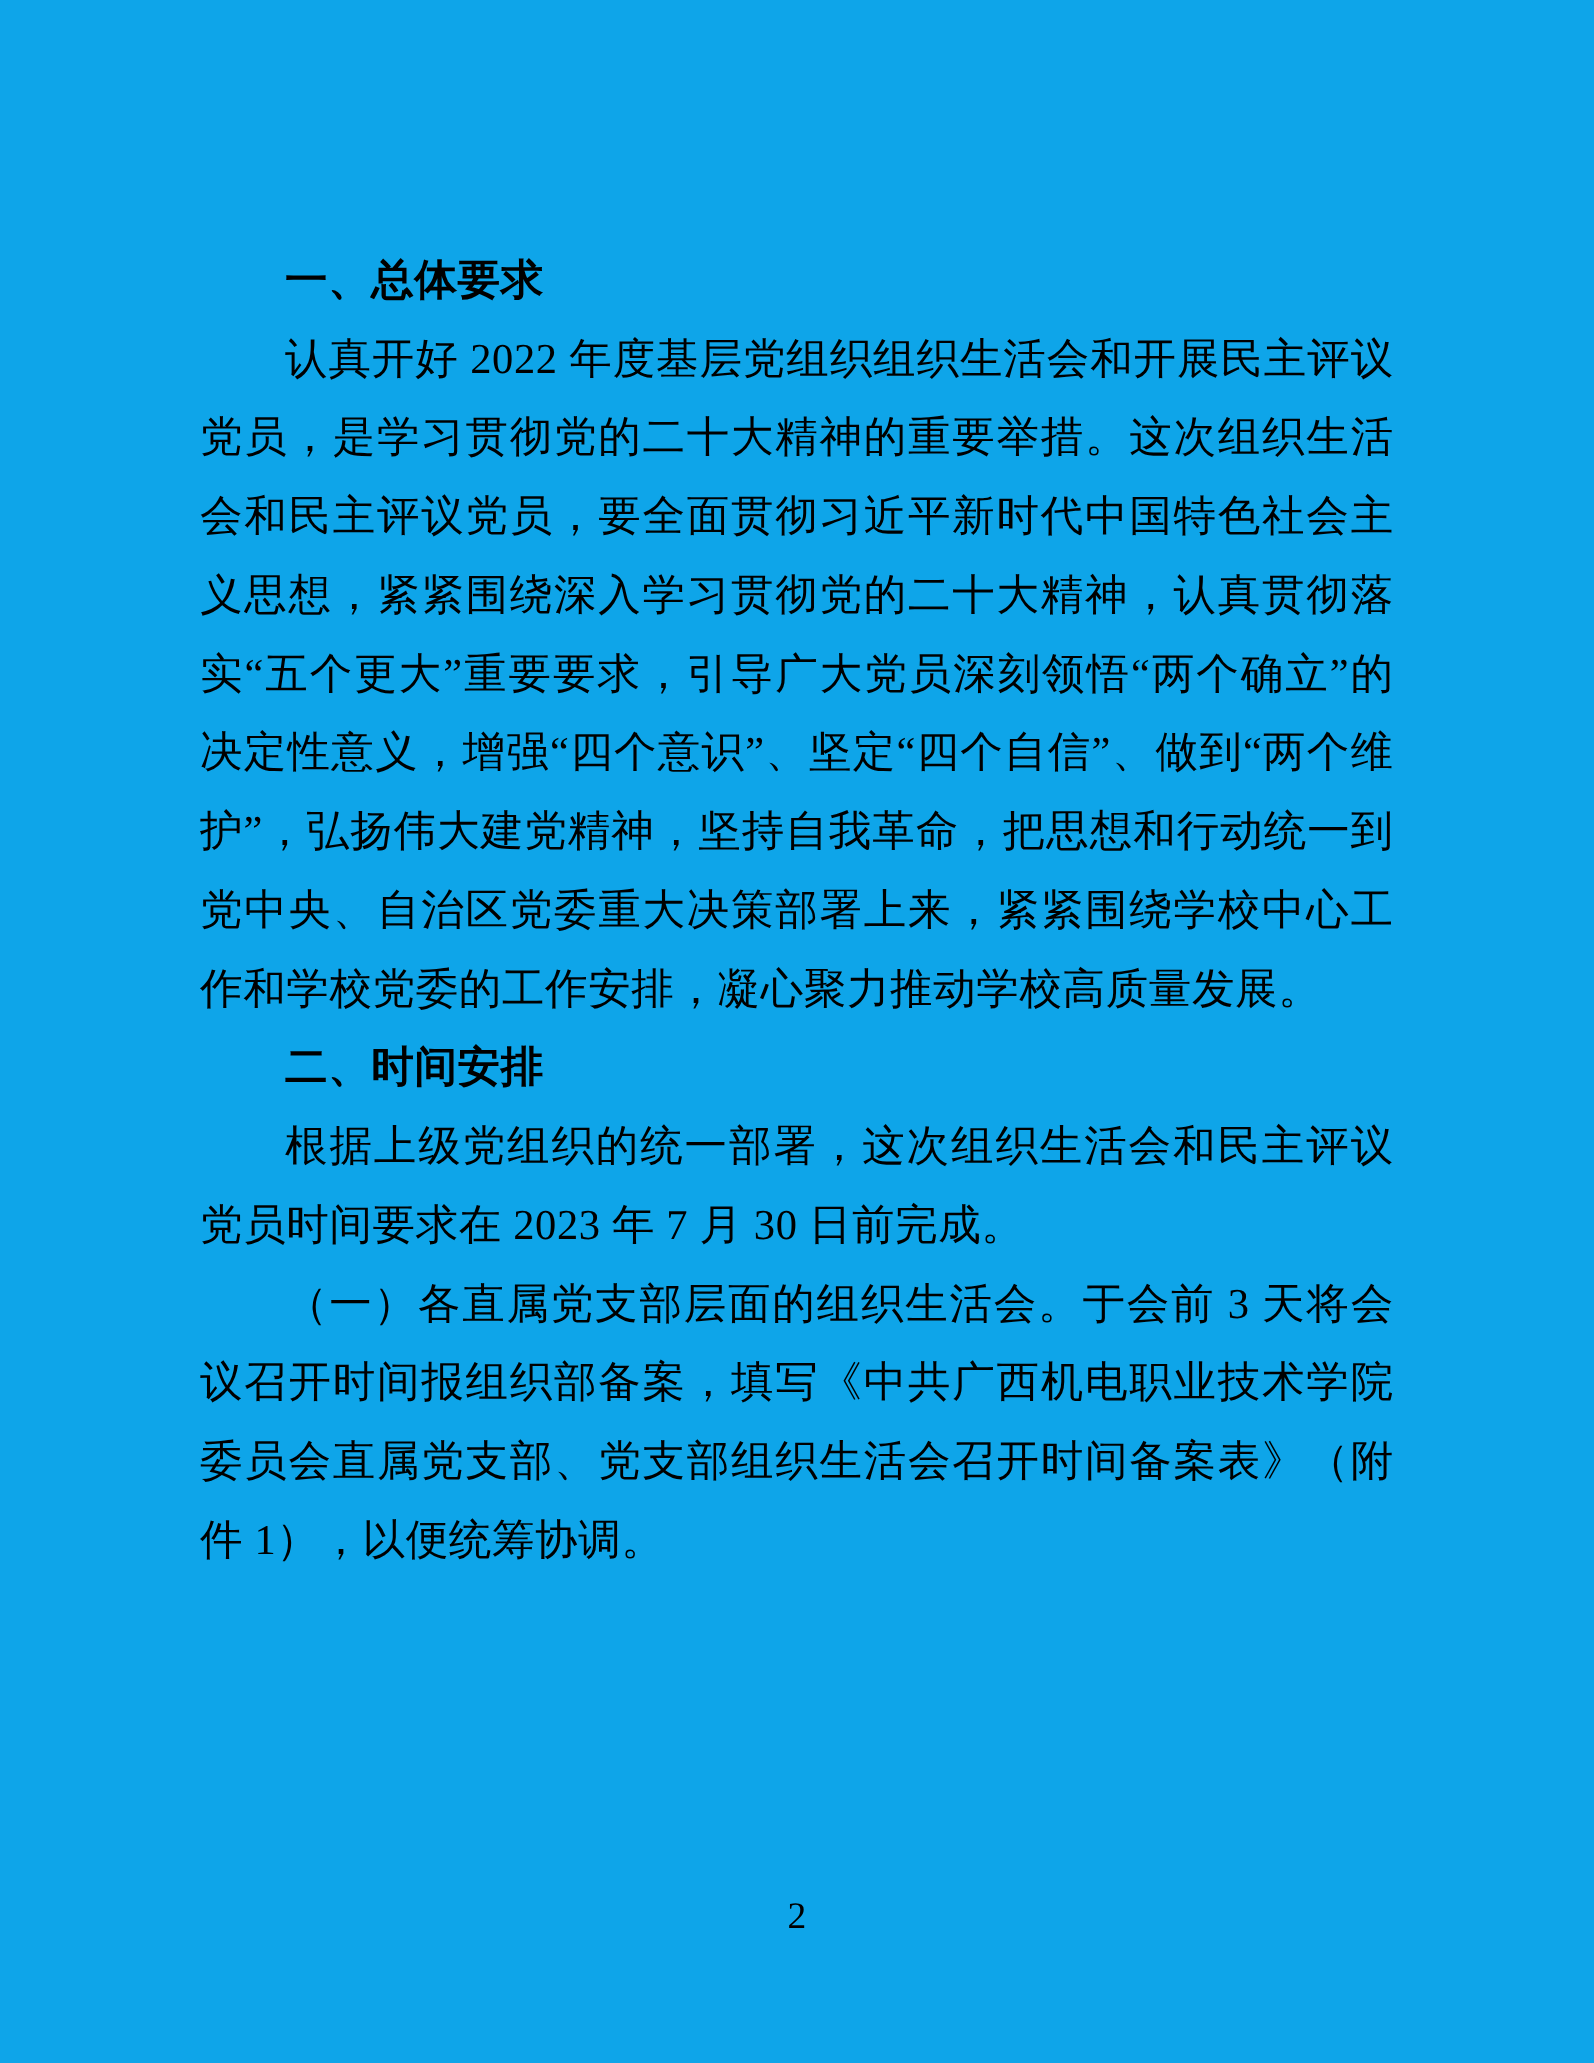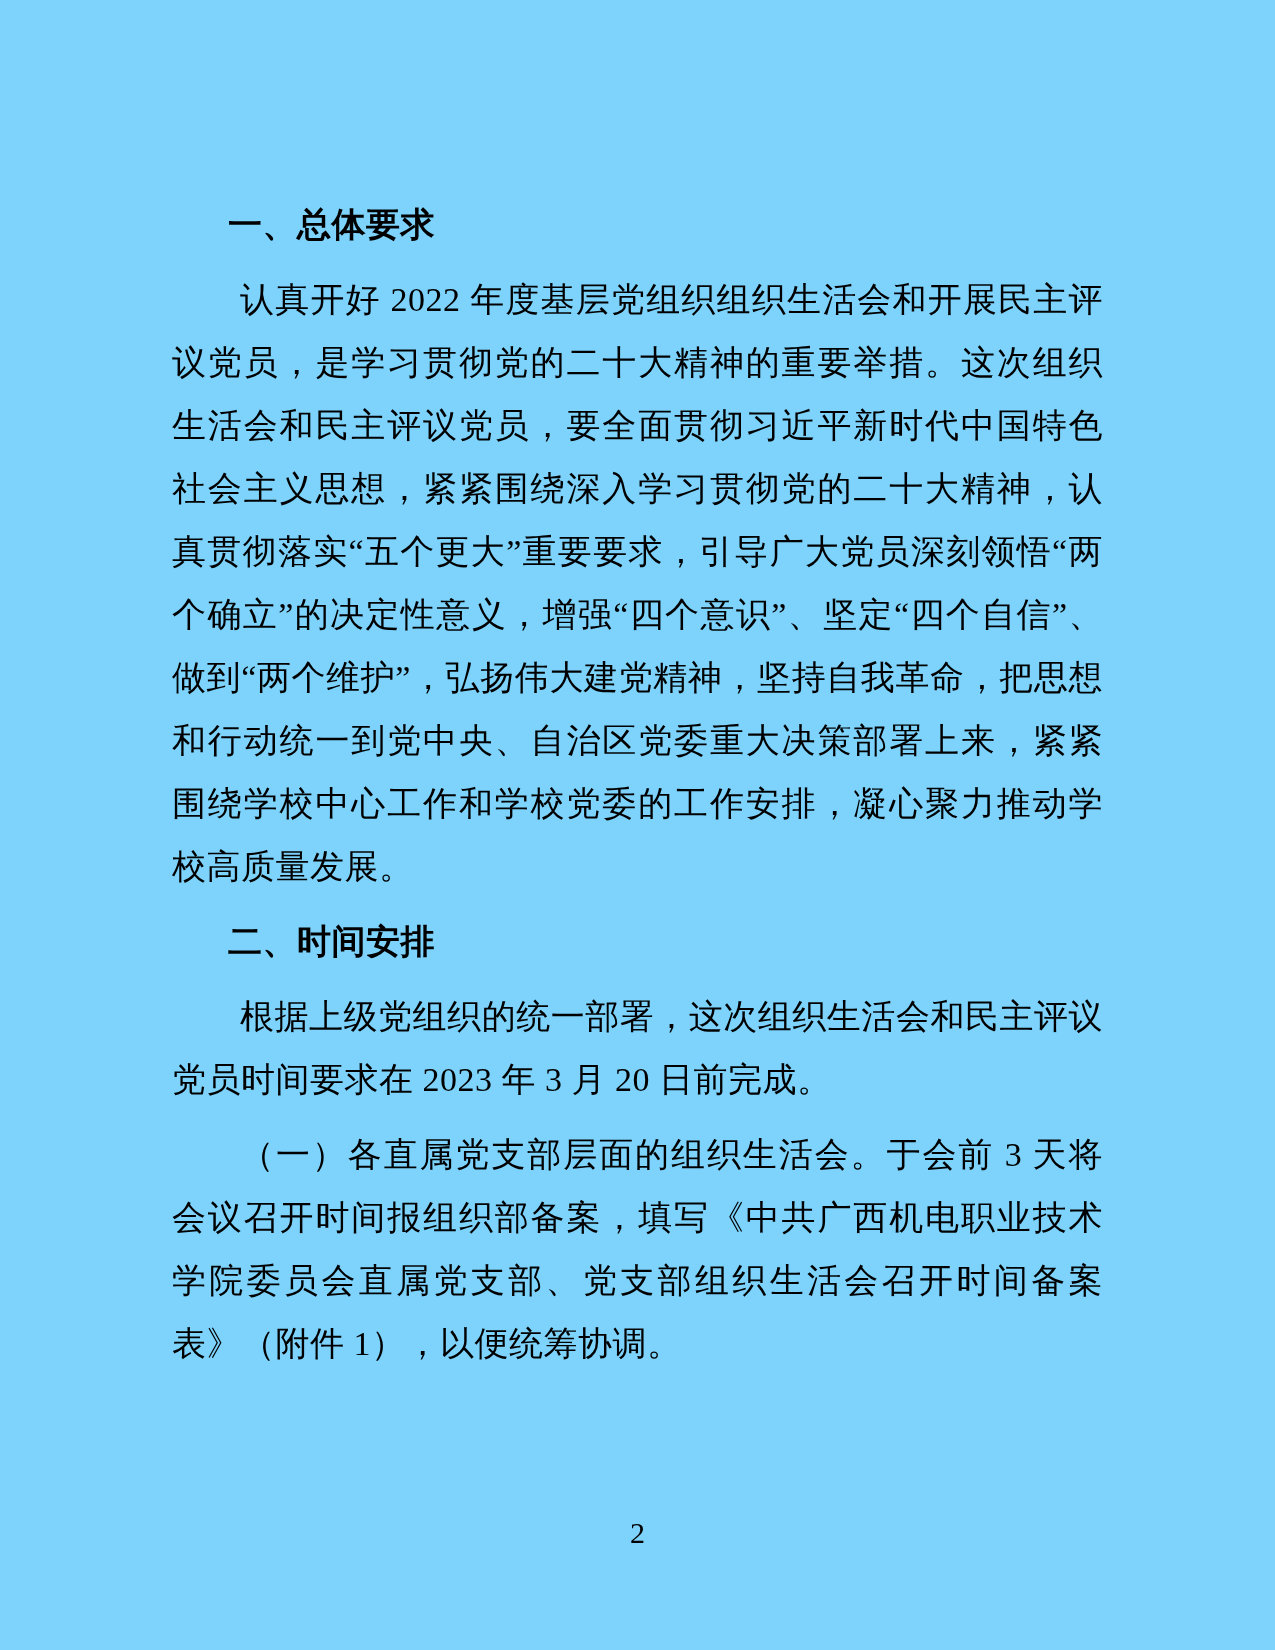--- a/index.html
+++ b/index.html
@@ -4,21 +4,21 @@
   <style>
     html, body {
       margin: 0;
       padding: 0;
       background: #ffffff;
     }
     .page {
       position: relative;
       width: 1275px;
       height: 1650px;
-      background: #7dd3fc;
+      background: #0ea5e9;
       color: #000000;
       font-family: "Liberation Serif", "DejaVu Serif", serif;
       overflow: hidden;
     }
     .content {
       position: absolute;
       left: 160px;
       top: 193px;
       width: 955px;
       font-size: 34px;
@@ -30,21 +30,21 @@
       font-family: "Liberation Sans", "DejaVu Sans", sans-serif;
       font-weight: bold;
       font-size: 34px;
       line-height: 63px;
       text-indent: 2em;
       margin: 0;
       text-align: left;
     }
     .para {
       text-indent: 2em;
-      margin: 12px;
+      margin: 0;
     }
     .lead {
       font-family: "Liberation Sans", "DejaVu Sans", sans-serif;
       font-weight: normal;
     }
     .page-number {
       position: absolute;
       top: 1512px;
       left: 0;
       width: 100%;
@@ -55,17 +55,17 @@
     }
   </style>
 </head>
 <body>
 
 <div class="page">
   <div class="content">
       <h2 class="heading">一、总体要求</h2>
       <p class="para">认真开好 2022 年度基层党组织组织生活会和开展民主评议党员，是学习贯彻党的二十大精神的重要举措。这次组织生活会和民主评议党员，要全面贯彻习近平新时代中国特色社会主义思想，紧紧围绕深入学习贯彻党的二十大精神，认真贯彻落实“五个更大”重要要求，引导广大党员深刻领悟“两个确立”的决定性意义，增强“四个意识”、坚定“四个自信”、做到“两个维护”，弘扬伟大建党精神，坚持自我革命，把思想和行动统一到党中央、自治区党委重大决策部署上来，紧紧围绕学校中心工作和学校党委的工作安排，凝心聚力推动学校高质量发展。</p>
       <h2 class="heading">二、时间安排</h2>
-      <p class="para">根据上级党组织的统一部署，这次组织生活会和民主评议党员时间要求在 2023 年 3 月 20 日前完成。</p>
+      <p class="para">根据上级党组织的统一部署，这次组织生活会和民主评议党员时间要求在 2023 年 7 月 30 日前完成。</p>
       <p class="para"><b class="lead">（一）各直属党支部层面的组织生活会。</b>于会前 3 天将会议召开时间报组织部备案，填写《中共广西机电职业技术学院委员会直属党支部、党支部组织生活会召开时间备案表》（附件 1），以便统筹协调。</p>
     </div>
   <div class="page-number">2</div>
 </div>
 
 </body></html>

